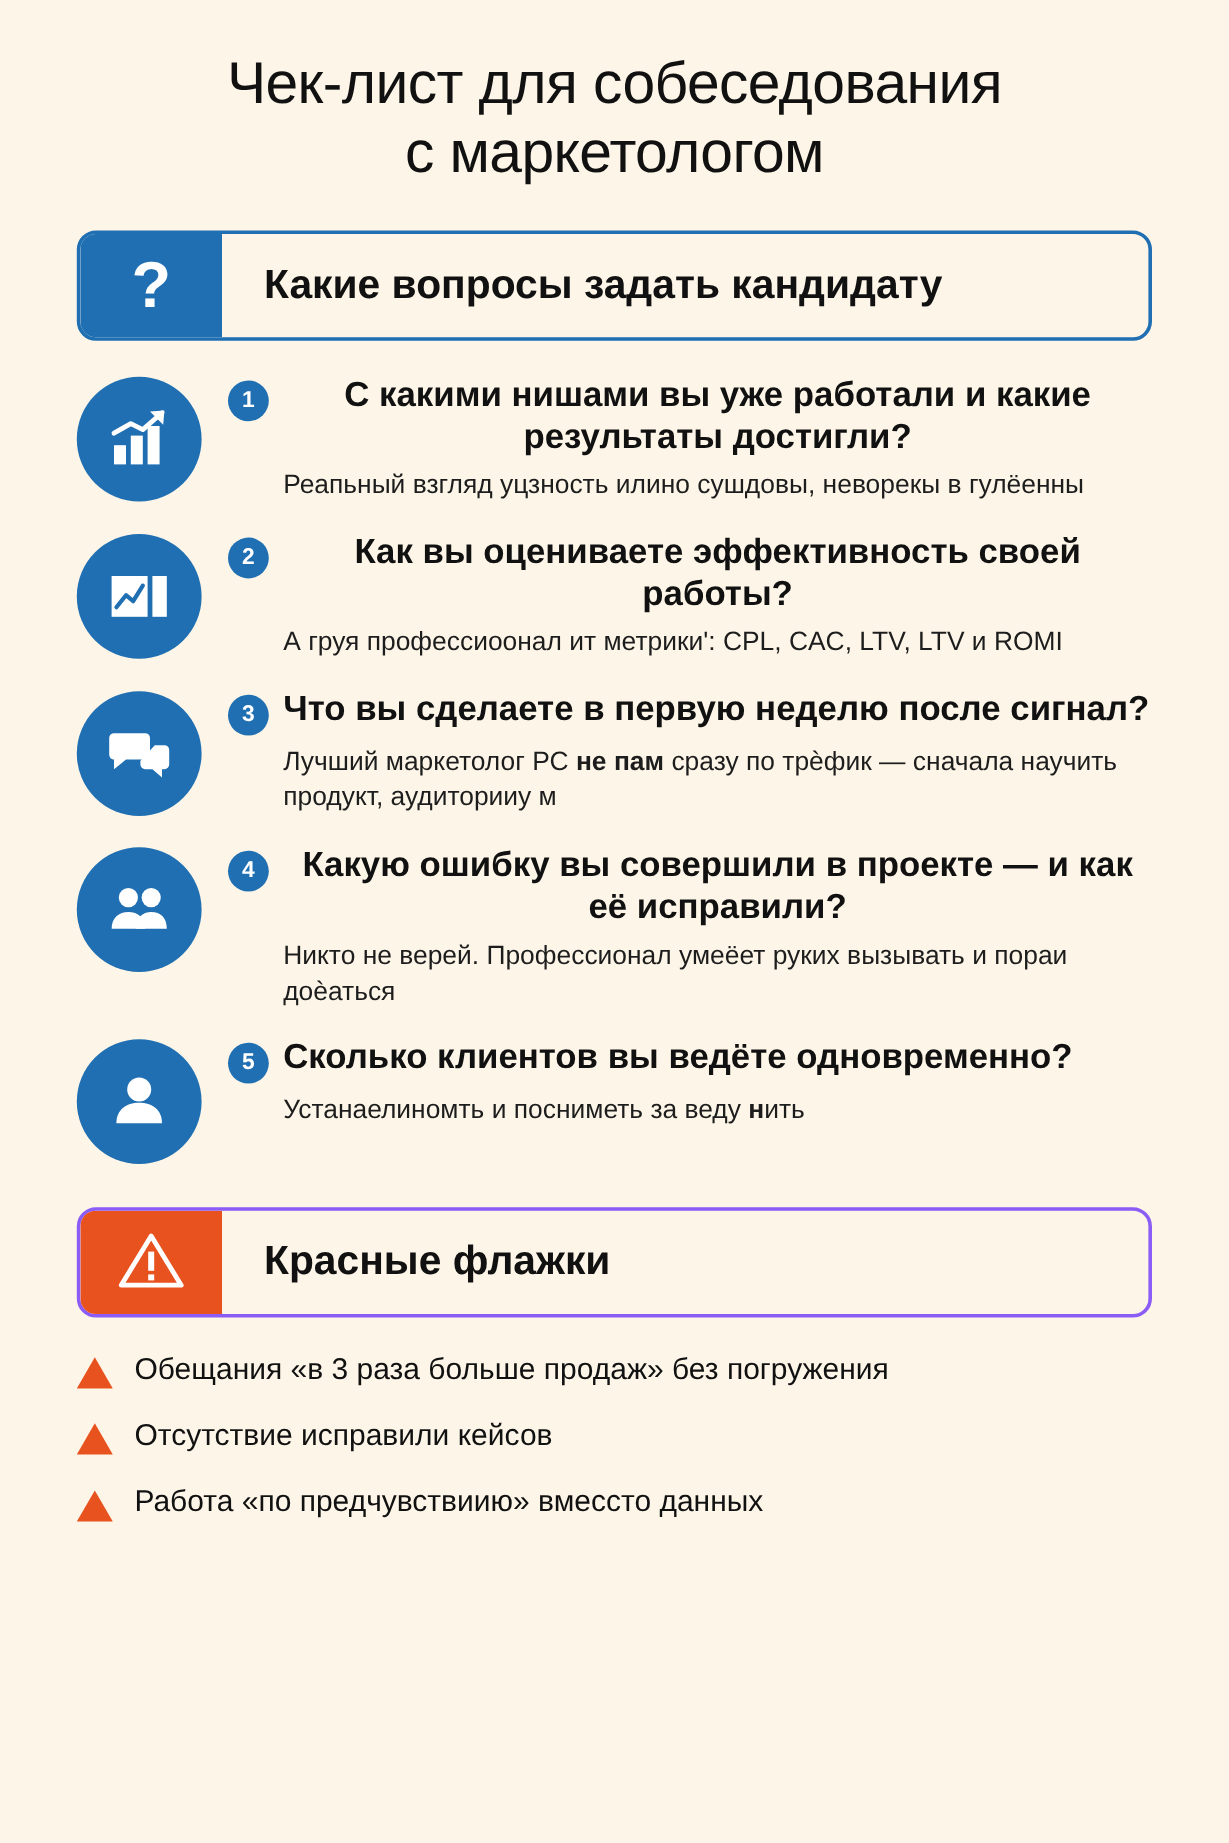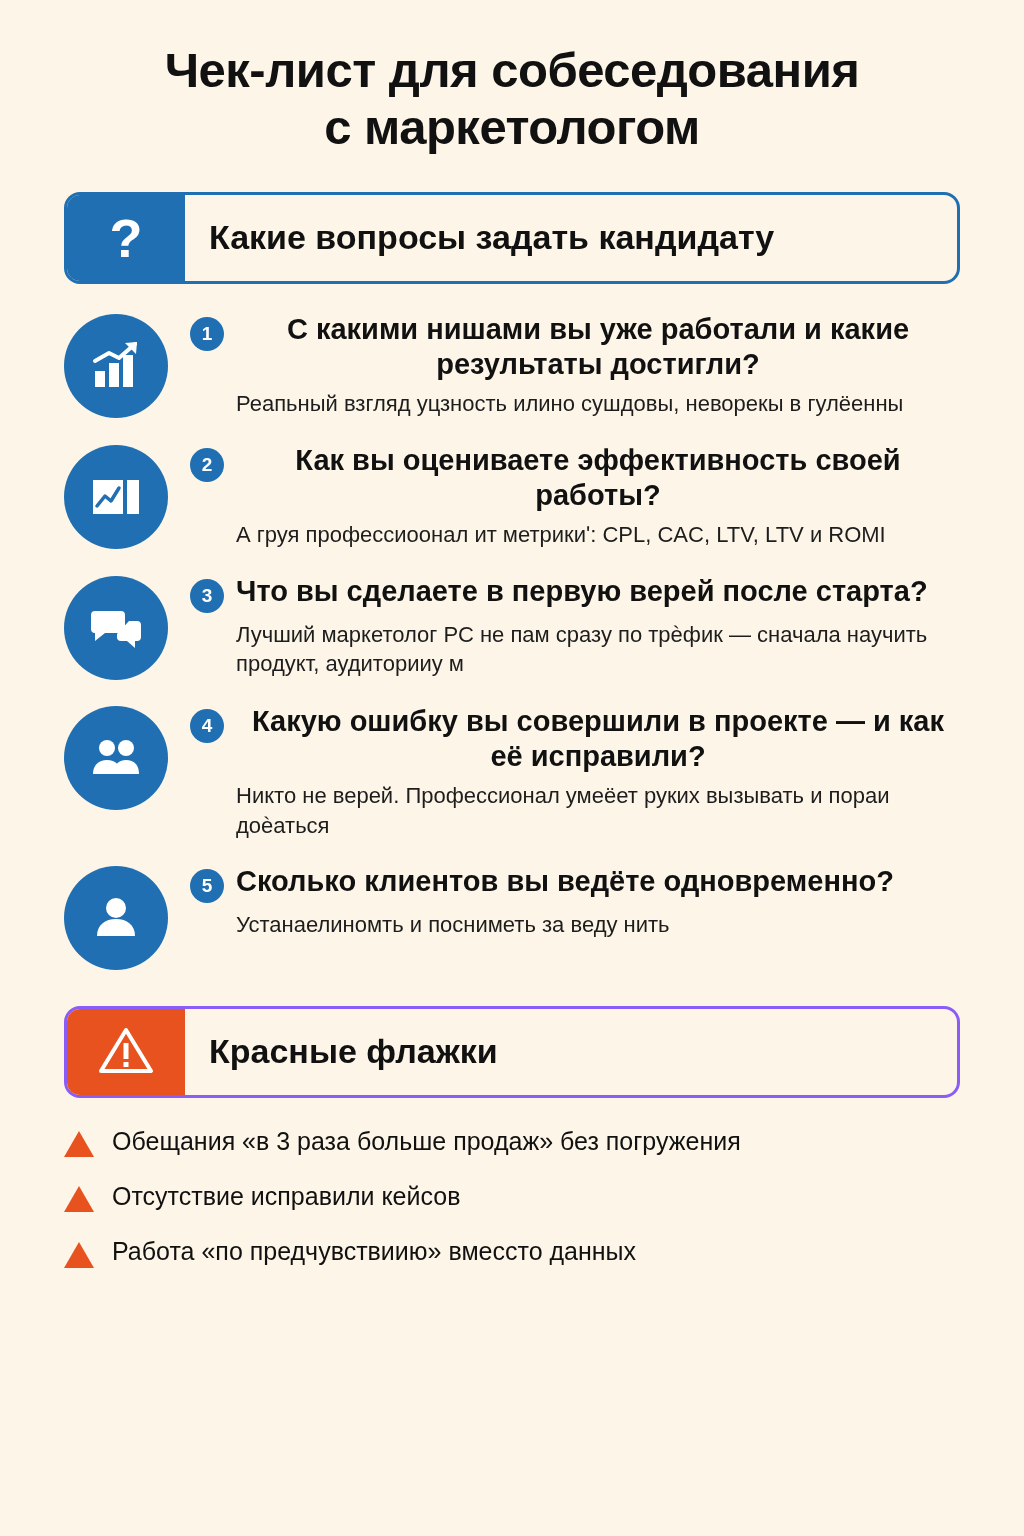--- a/index.html
+++ b/index.html
@@ -20,21 +20,21 @@
     height: 1536px;
     box-sizing: border-box;
     padding: 0 64px;
   }
 
   
   .title {
     text-align: center;
     font-size: 49px;
     line-height: 1.16;
-    font-weight: bold;
+    font-weight: normal;
     letter-spacing: -0.5px;
     padding-top: 42px;
     color: #111111;
   }
   .title .line2 { display: block; }
 
   
   .banner {
     margin-top: 36px;
     height: 92px;
@@ -62,21 +62,21 @@
     color: #ffffff;
     font-size: 54px;
     font-weight: bold;
     line-height: 1;
   }
   .banner-title {
     display: flex;
     align-items: center;
     font-size: 34px;
     font-weight: bold;
-    padding-left: 24px;
+    padding-left: 35px;
     color: #111111;
   }
 
   
   .qlist { margin-top: 26px; }
   .qitem {
     display: flex;
     align-items: flex-start;
     margin-bottom: 22px;
   }
@@ -119,21 +119,21 @@
     color: #111111;
     text-align: center;
   }
   .qnote {
     font-size: 22px;
     line-height: 1.33;
     margin-top: 7px;
     margin-left: 46px;
     color: #1d1d1d;
   }
-  .qnote b { font-weight: normal; }
+  .qnote b { font-weight: bold; }
 
   
   .flags { margin-top: 28px; }
   .flag {
     display: flex;
     align-items: flex-end;
     margin-bottom: 24px;
   }
   .flag-tri {
     width: 0;
@@ -209,21 +209,21 @@
     <div class="qitem">
       <div class="qicon">
         <svg width="58" height="58" viewBox="0 0 58 58" aria-hidden="true">
           <path d="M8 12 h26 a4 4 0 0 1 4 4 v14 a4 4 0 0 1 -4 4 h-16 l-10 8 v-8 h-0 a4 4 0 0 1 -4 -4 v-14 a4 4 0 0 1 4 -4 z" fill="#ffffff"></path>
           <path d="M42 22 h8 a4 4 0 0 1 4 4 v12 a4 4 0 0 1 -4 4 h-2 v7 l-8 -7 h-6 a4 4 0 0 1 -4 -4 v-3" fill="#ffffff"></path>
         </svg>
       </div>
       <div class="qbody">
         <div class="qhead">
           <div class="qnum">3</div>
-          <div class="qtext">Что вы сделаете в первую верей после старта?</div>
+          <div class="qtext">Что вы сделаете в первую неделю после сигнал?</div>
         </div>
         <div class="qnote"><span>Лучший маркетолог РС </span><b>не пам</b><span> сразу по трѐфик — сначала научить продукт, аудиторииу м</span></div>
       </div>
     </div>
 
     <div class="qitem">
       <div class="qicon">
         <svg width="58" height="58" viewBox="0 0 58 58" aria-hidden="true">
           <circle cx="20" cy="19" r="8" fill="#ffffff"></circle>
           <circle cx="39" cy="19" r="8" fill="#ffffff"></circle>

